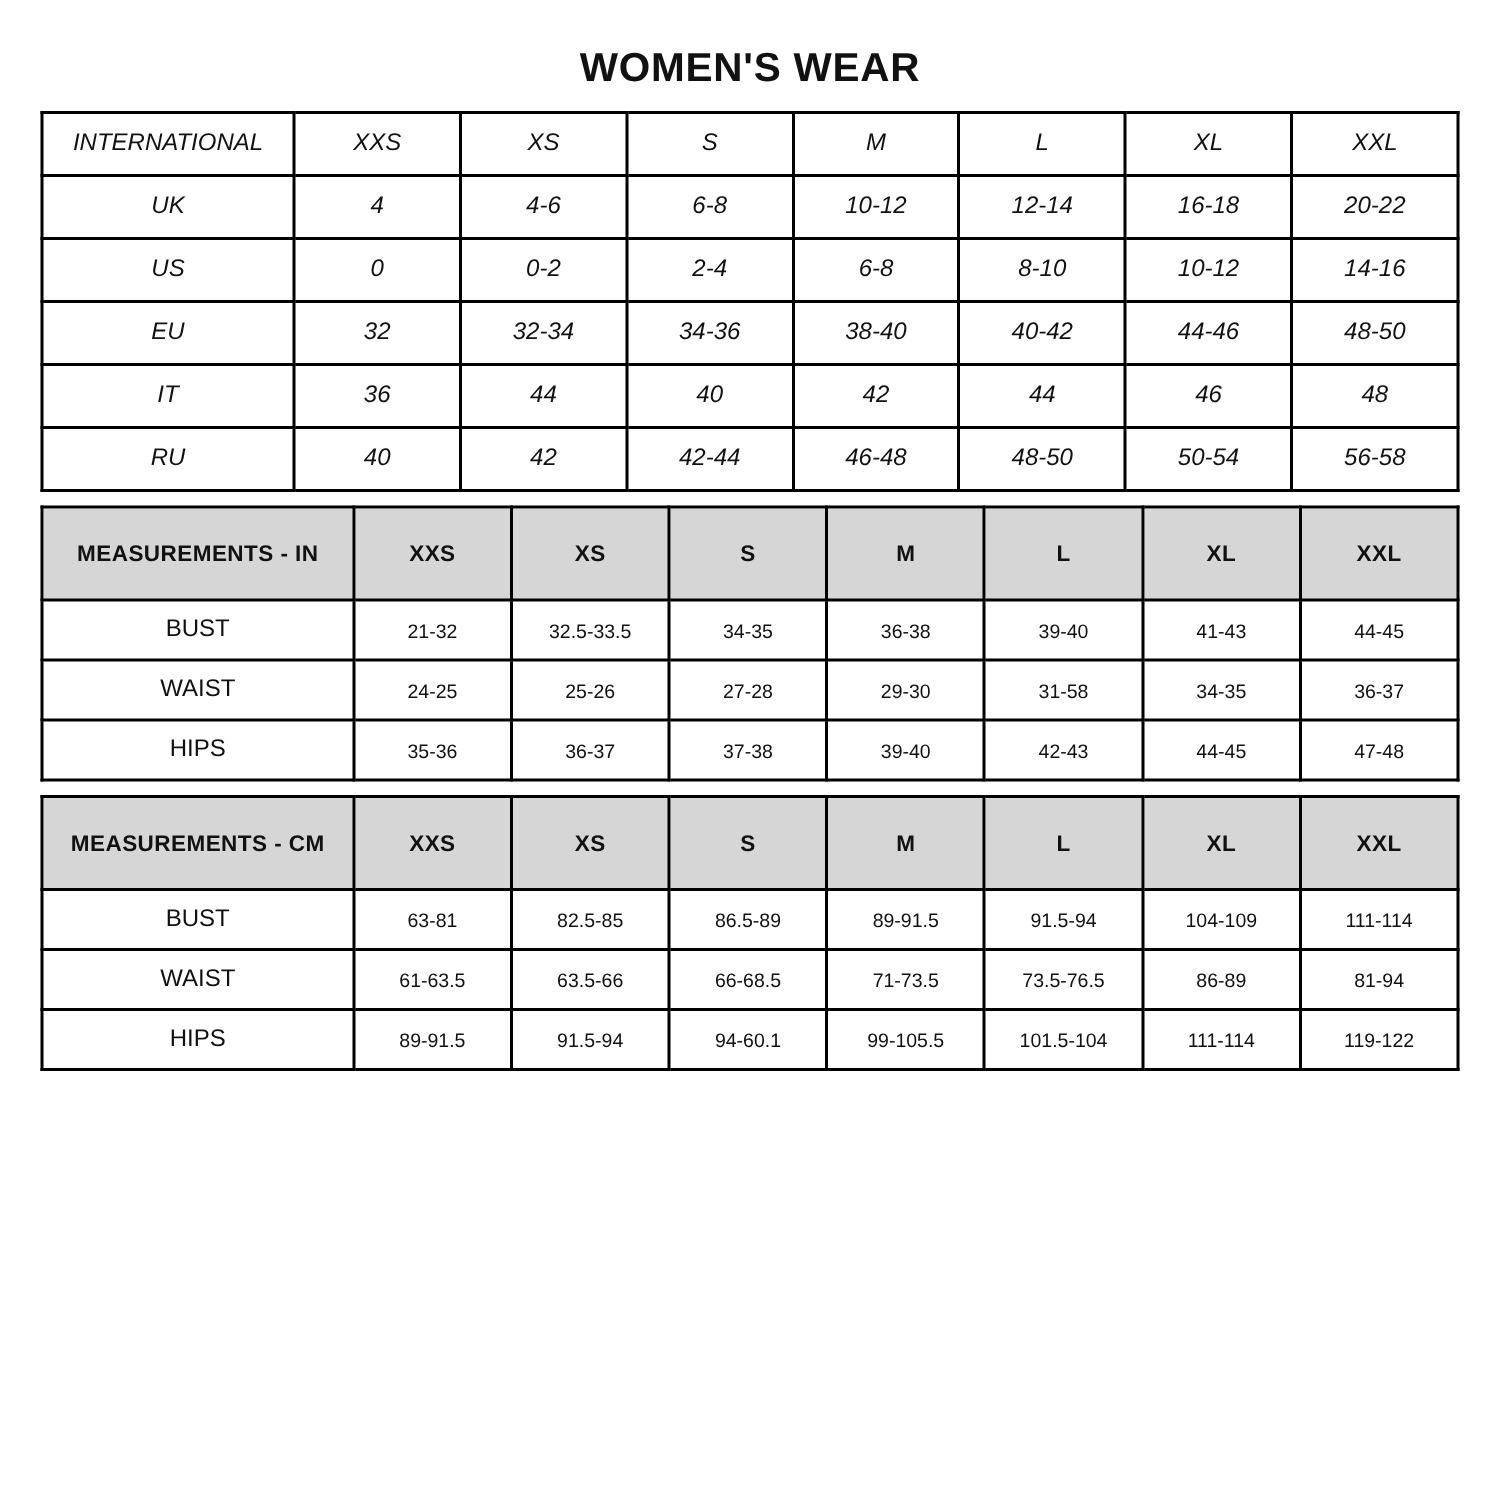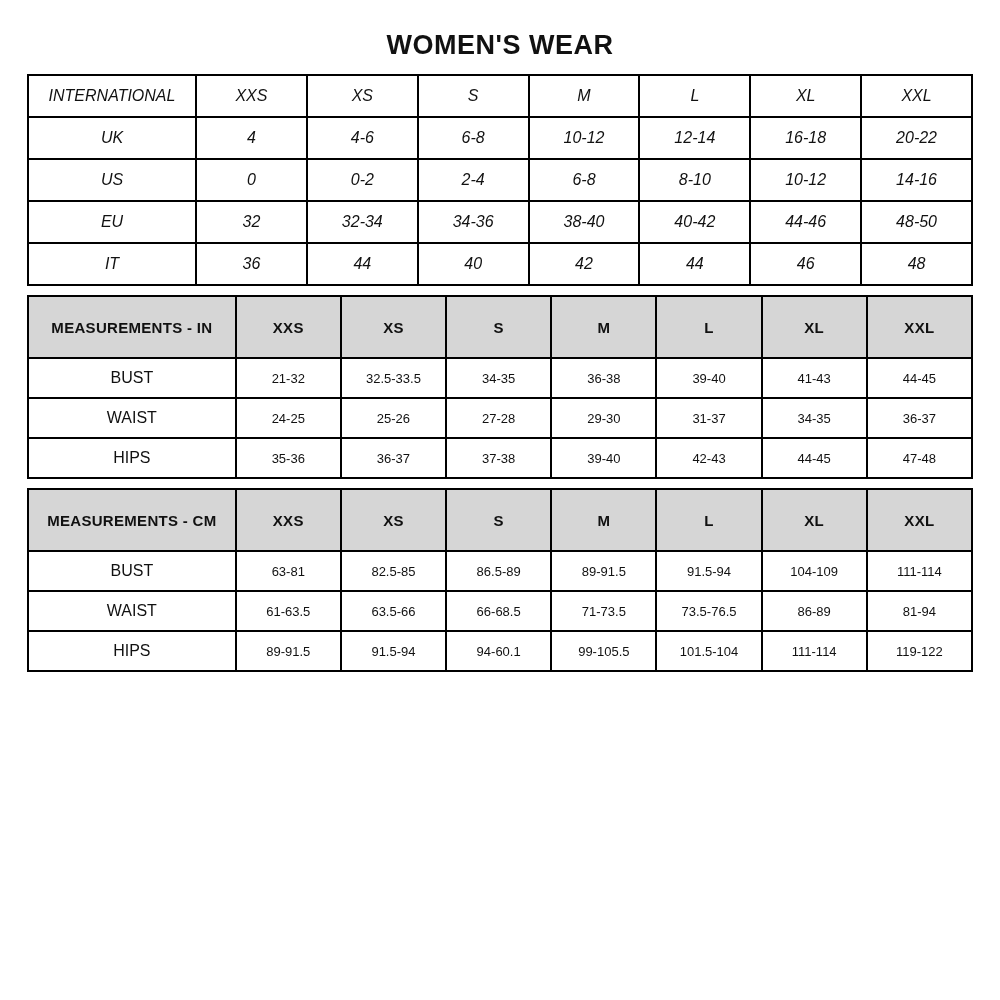--- a/index.html
+++ b/index.html
@@ -100,20 +100,30 @@
         <tr class="data-row">
           <td class="row-label">IT</td>
           <td>36</td>
           <td>44</td>
           <td>40</td>
           <td>42</td>
           <td>44</td>
           <td>46</td>
           <td>48</td>
         </tr>
+        <tr class="data-row">
+          <td class="row-label">RU</td>
+          <td>40</td>
+          <td>42</td>
+          <td>42-44</td>
+          <td>46-48</td>
+          <td>48-50</td>
+          <td>50-54</td>
+          <td>56-58</td>
+        </tr>
       </tbody>
   </table>
 
   <table class="size-table tbl-meas">
     <colgroup>
       <col style="width:22%">
       <col span="7">
     </colgroup>
     <tbody>
         <tr class="header-row">
@@ -135,21 +145,21 @@
           <td>39-40</td>
           <td>41-43</td>
           <td>44-45</td>
         </tr>
         <tr class="data-row">
           <td class="row-label">WAIST</td>
           <td>24-25</td>
           <td>25-26</td>
           <td>27-28</td>
           <td>29-30</td>
-          <td>31-37</td>
+          <td>31-58</td>
           <td>34-35</td>
           <td>36-37</td>
         </tr>
         <tr class="data-row">
           <td class="row-label">HIPS</td>
           <td>35-36</td>
           <td>36-37</td>
           <td>37-38</td>
           <td>39-40</td>
           <td>42-43</td>

